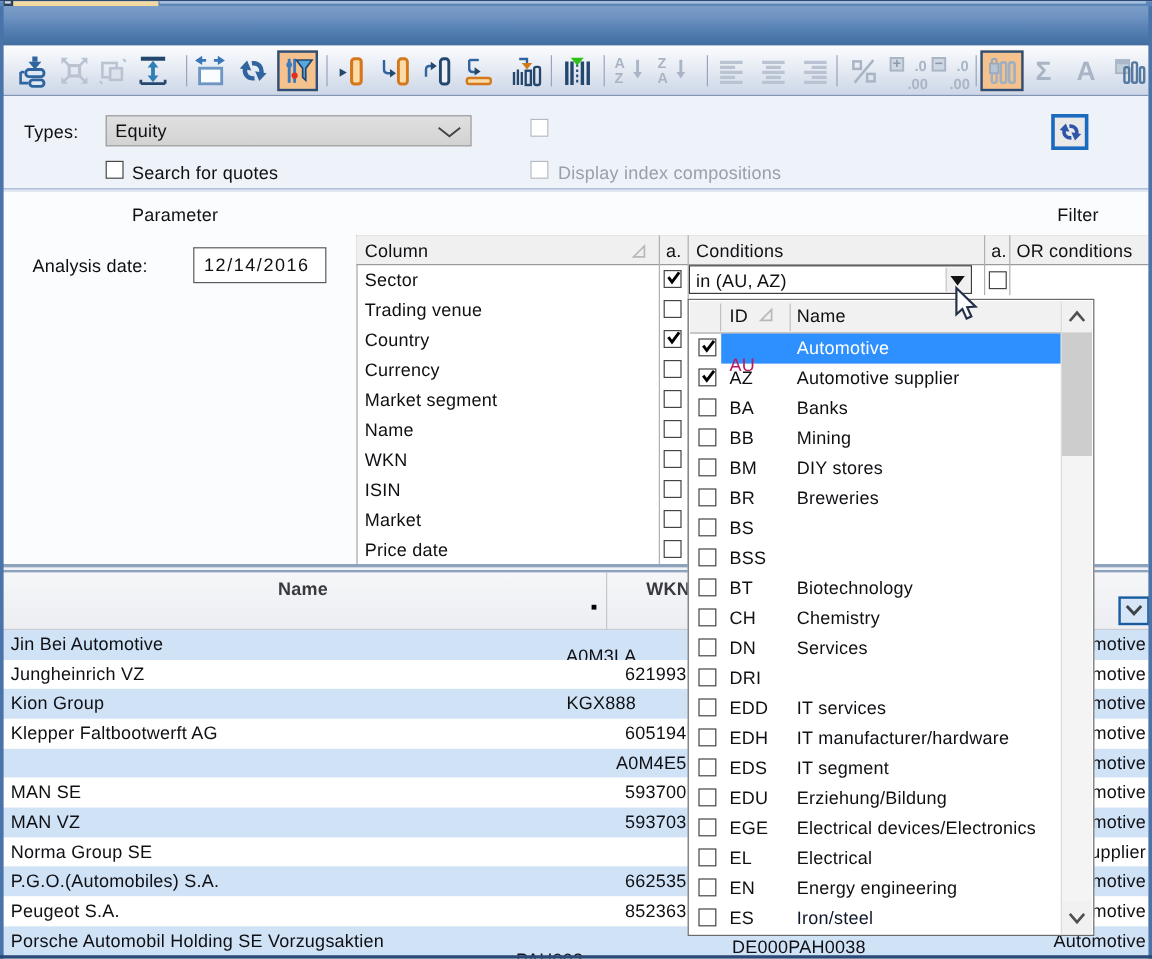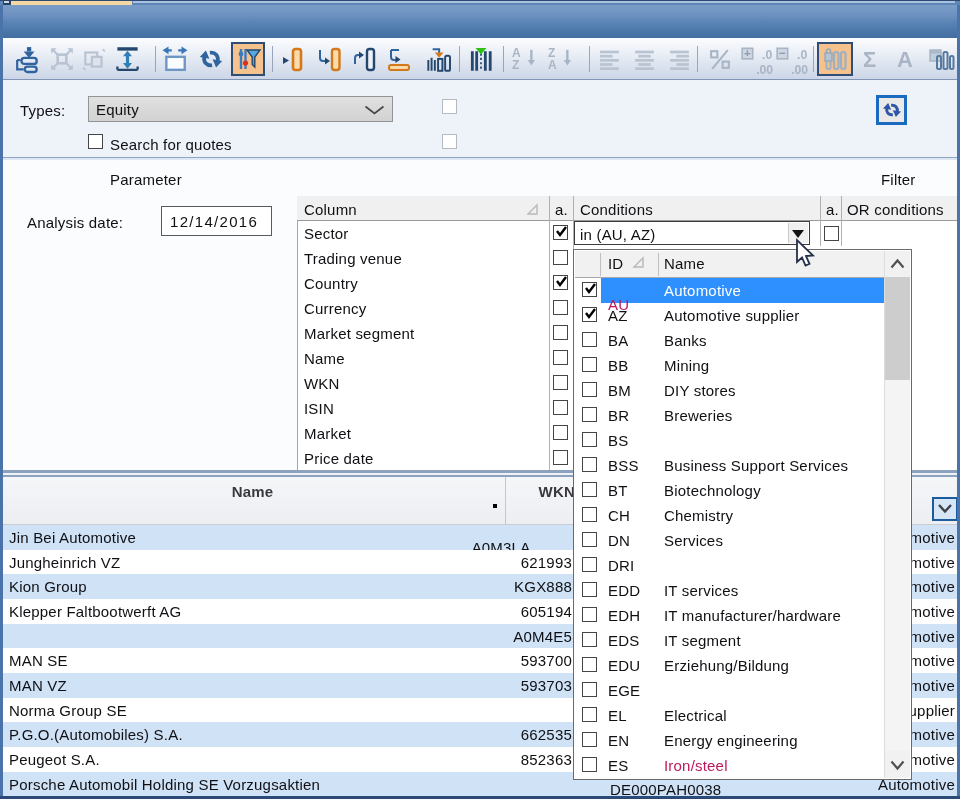--- a/index.html
+++ b/index.html
@@ -176,20 +176,21 @@
 <div class="t" style="left:20px;top:102px">Types:</div>
 <div class="abs" style="left:88px;top:96px;width:305px;height:26px;background:linear-gradient(180deg,#e0e0e0,#d2d2d2);border:1px solid #949494"></div>
 <div class="t" style="left:96px;top:101px">Equity</div>
 <svg class="abs" style="left:364px;top:105px" width="21" height="10" viewBox="0 0 21 10">
       <path d="M1.5 1.5 L10.5 8.5 L19.5 1.5" stroke="#444" stroke-width="1.6" fill="none"></path>
     </svg>
 <div class="cb" style="left:88px;top:134px"></div>
 <div class="t" style="left:110px;top:136px">Search for quotes</div>
 <div class="cbd" style="left:442px;top:99px"></div>
 <div class="cbd" style="left:442px;top:134px"></div>
+<div class="t" style="left:465px;top:136px;color:#9aa0a8">Display index compositions</div>
 <div class="abs" style="left:876px;top:95px;width:31px;height:30px;background:#e9e9e9;border:3px solid #1a6ac0"></div>
 
 <div class="abs" style="left:2px;top:157px;width:955px;height:1px;background:#8fa5c8"></div>
 <div class="abs" style="left:2px;top:158px;width:955px;height:2px;background:#dfe7f2"></div>
 <div class="abs" style="left:2px;top:160px;width:955px;height:637px;background:#fbfcfe"></div>
 <div class="t" style="left:110px;top:171px">Parameter</div>
 <div class="t" style="left:881px;top:171px">Filter</div>
 <div class="t" style="left:27px;top:214px">Analysis date:</div>
 <div class="abs" style="left:161px;top:206px;width:111px;height:30px;background:#fff;border:1px solid #5a5a5a"></div>
 <div class="t" style="left:170px;top:213px;letter-spacing:1.3px">12/14/2016</div>
@@ -267,21 +268,21 @@
 <div class="t" style="left:430px;top:539px;width:142px;text-align:center">A0M3LA</div>
 <div class="t" style="left:610px;top:529px">DE000A0M3LA6</div>
 <div class="t" style="left:700px;top:529px;width:255px;text-align:right">Automotive</div>
 <div class="abs" style="left:2px;top:550px;width:955px;height:24px;background:#ffffff"></div>
 <div class="t" style="left:9px;top:554px">Jungheinrich VZ</div>
 <div class="t" style="left:430px;top:554px;width:142px;text-align:right">621993</div>
 <div class="t" style="left:610px;top:554px">DE0006219934</div>
 <div class="t" style="left:700px;top:554px;width:255px;text-align:right">Automotive</div>
 <div class="abs" style="left:2px;top:574px;width:955px;height:25px;background:#cfe2f6"></div>
 <div class="t" style="left:9px;top:578px">Kion Group</div>
-<div class="t" style="left:430px;top:578px;width:142px;text-align:right">KGX888</div>
+<div class="t" style="left:430px;top:578px;width:142px;text-align:center">KGX888</div>
 <div class="t" style="left:610px;top:578px">DE000KGX8881</div>
 <div class="t" style="left:700px;top:578px;width:255px;text-align:right">Automotive</div>
 <div class="abs" style="left:2px;top:599px;width:955px;height:25px;background:#ffffff"></div>
 <div class="t" style="left:9px;top:603px">Klepper Faltbootwerft AG</div>
 <div class="t" style="left:430px;top:603px;width:142px;text-align:right">605194</div>
 <div class="t" style="left:610px;top:603px">DE0006051946</div>
 <div class="t" style="left:700px;top:603px;width:255px;text-align:right">Automotive</div>
 <div class="abs" style="left:2px;top:624px;width:955px;height:24px;background:#cfe2f6"></div>
 <div class="t" style="left:430px;top:628px;width:142px;text-align:right">A0M4E5</div>
 <div class="t" style="left:610px;top:628px">US51509T1097</div>
@@ -357,21 +358,20 @@
 <div class="cb" style="left:582px;top:382px;z-index:12"></div>
 <div class="t" style="left:608px;top:382px;color:#101014;z-index:12">BM</div>
 <div class="t" style="left:664px;top:382px;color:#101014;z-index:12">DIY stores</div>
 <div class="cb" style="left:582px;top:407px;z-index:12"></div>
 <div class="t" style="left:608px;top:407px;color:#101014;z-index:12">BR</div>
 <div class="t" style="left:664px;top:407px;color:#101014;z-index:12">Breweries</div>
 <div class="cb" style="left:582px;top:432px;z-index:12"></div>
 <div class="t" style="left:608px;top:432px;color:#101014;z-index:12">BS</div>
 <div class="cb" style="left:582px;top:457px;z-index:12"></div>
 <div class="t" style="left:608px;top:457px;color:#101014;z-index:12">BSS</div>
-<div class="t" style="left:664px;top:457px;color:#101014;z-index:12">Business Support Services</div>
 <div class="cb" style="left:582px;top:482px;z-index:12"></div>
 <div class="t" style="left:608px;top:482px;color:#101014;z-index:12">BT</div>
 <div class="t" style="left:664px;top:482px;color:#101014;z-index:12">Biotechnology</div>
 <div class="cb" style="left:582px;top:507px;z-index:12"></div>
 <div class="t" style="left:608px;top:507px;color:#101014;z-index:12">CH</div>
 <div class="t" style="left:664px;top:507px;color:#101014;z-index:12">Chemistry</div>
 <div class="cb" style="left:582px;top:532px;z-index:12"></div>
 <div class="t" style="left:608px;top:532px;color:#101014;z-index:12">DN</div>
 <div class="t" style="left:664px;top:532px;color:#101014;z-index:12">Services</div>
 <div class="cb" style="left:582px;top:557px;z-index:12"></div>
@@ -383,27 +383,28 @@
 <div class="t" style="left:608px;top:607px;color:#101014;z-index:12">EDH</div>
 <div class="t" style="left:664px;top:607px;color:#101014;z-index:12">IT manufacturer/hardware</div>
 <div class="cb" style="left:582px;top:632px;z-index:12"></div>
 <div class="t" style="left:608px;top:632px;color:#101014;z-index:12">EDS</div>
 <div class="t" style="left:664px;top:632px;color:#101014;z-index:12">IT segment</div>
 <div class="cb" style="left:582px;top:657px;z-index:12"></div>
 <div class="t" style="left:608px;top:657px;color:#101014;z-index:12">EDU</div>
 <div class="t" style="left:664px;top:657px;color:#101014;z-index:12">Erziehung/Bildung</div>
 <div class="cb" style="left:582px;top:682px;z-index:12"></div>
 <div class="t" style="left:608px;top:682px;color:#101014;z-index:12">EGE</div>
+<div class="t" style="left:664px;top:682px;color:#101014;z-index:12">Electrical devices/Electronics</div>
 <div class="cb" style="left:582px;top:707px;z-index:12"></div>
 <div class="t" style="left:608px;top:707px;color:#101014;z-index:12">EL</div>
 <div class="t" style="left:664px;top:707px;color:#101014;z-index:12">Electrical</div>
 <div class="cb" style="left:582px;top:732px;z-index:12"></div>
 <div class="t" style="left:608px;top:732px;color:#101014;z-index:12">EN</div>
 <div class="t" style="left:664px;top:732px;color:#101014;z-index:12">Energy engineering</div>
 <div class="cb" style="left:582px;top:757px;z-index:12"></div>
 <div class="t" style="left:608px;top:757px;color:#101014;z-index:12">ES</div>
-<div class="t" style="left:664px;top:757px;color:#be185d;z-index:12">Iron/steel</div>
+<div class="t" style="left:664px;top:757px;color:#0f172a;z-index:12">Iron/steel</div>
 <svg class="abs" style="left:794px;top:239px;z-index:30" width="26" height="32" viewBox="0 0 26 32">
 <path d="M3 1 L3 23 L8 18.5 L11.5 26.5 L15.5 24.8 L12 17 L19 16.5 Z" fill="#fff" stroke="#24304a" stroke-width="1.8"></path>
 </svg>
 <div class="abs" style="left:0;top:5px;width:3px;height:794px;background:#4a73aa"></div>
 <div class="abs" style="left:957px;top:5px;width:3px;height:794px;background:#4a73aa"></div>
 <div class="abs" style="left:0;top:796px;width:960px;height:3px;background:#2b4a77"></div>
 </div>
 </body></html>

